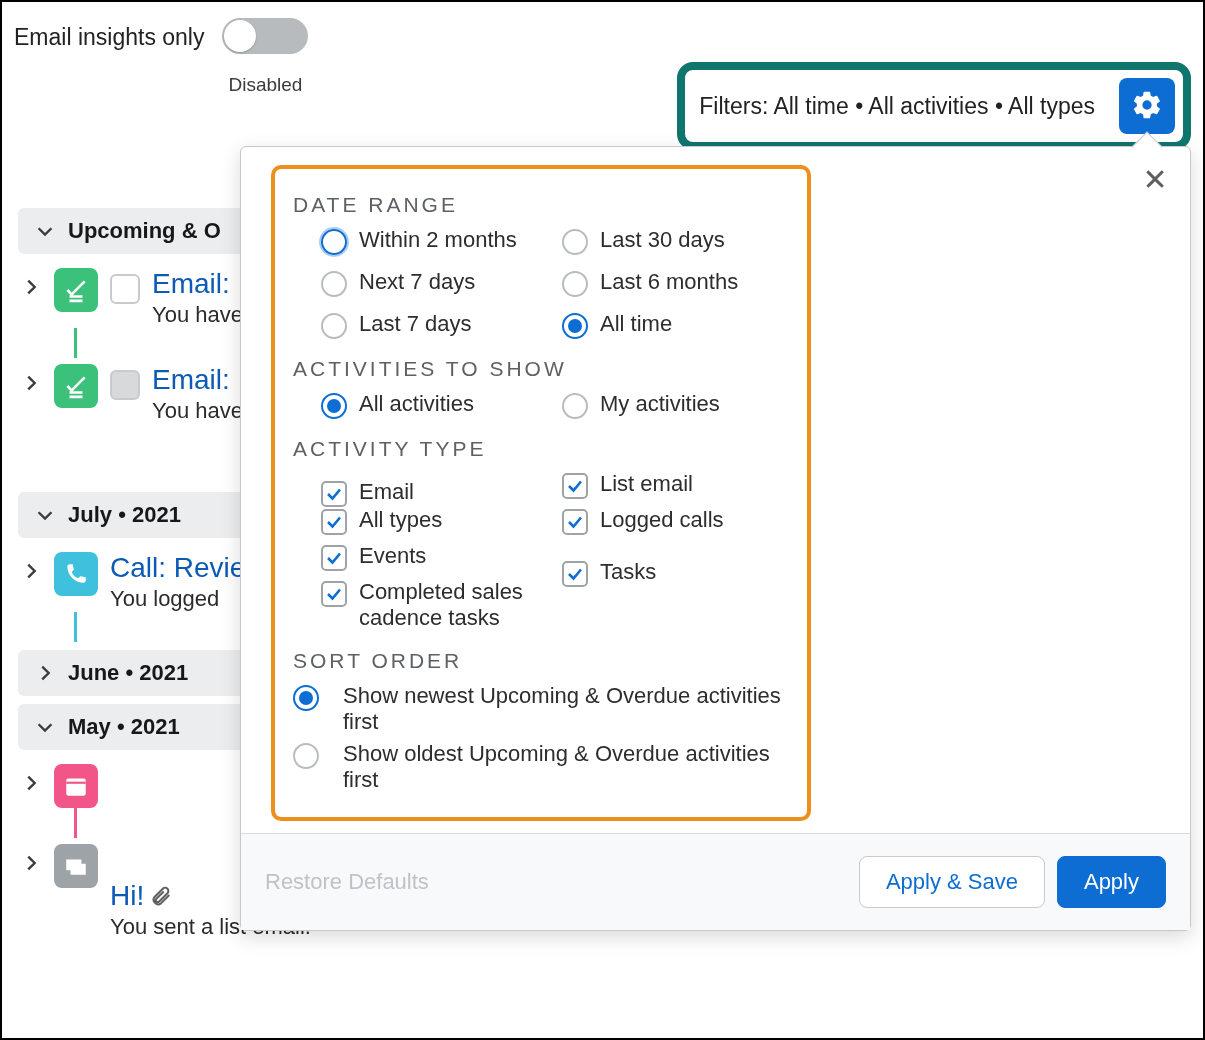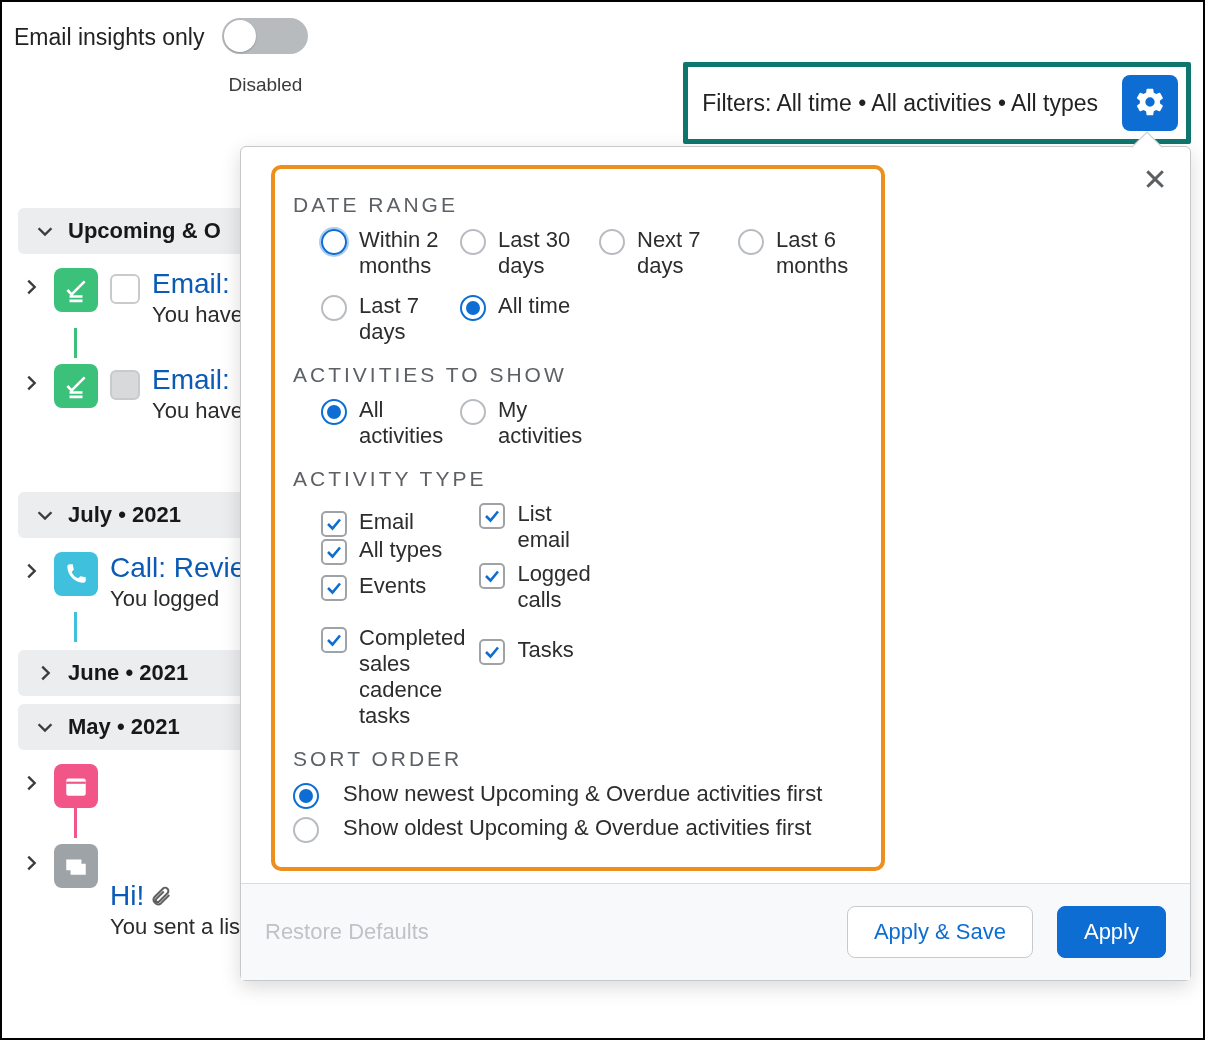--- a/index.html
+++ b/index.html
@@ -32,22 +32,22 @@
     width: 32px; height: 32px; background: #fff; border-radius: 50%;
     position: absolute; top: 2px; left: 2px;
     box-shadow: 0 1px 2px rgba(0,0,0,.2);
   }
   .toggle-state { font-size: 19px; color: #3b3b3b; margin-top: 20px; }
 
   
   .filter-bar {
     position: absolute;
     top: 60px; right: 12px;
-    border: 5px solid #0f766e;
-    border-radius: 2px;
+    border: 8px solid #0f766e;
+    border-radius: 16px;
     display: flex; align-items: center;
     padding: 8px 8px 8px 14px;
     gap: 24px;
     background: #fff;
   }
   .filter-text { font-size: 23px; color: #222; }
   .gear-btn {
     width: 56px; height: 56px;
     background: #0d6dd3; border: none; border-radius: 8px;
     display: flex; align-items: center; justify-content: center;
@@ -116,28 +116,28 @@
   .close-x {
     position: absolute; top: 16px; right: 18px;
     width: 34px; height: 34px; border: none; background: transparent;
     cursor: pointer; font-size: 30px; color: #5c5f62; line-height: 1;
   }
   .popup-body {
     margin: 18px 12px 12px 30px;
     border: 4px solid #ec8f1c;
     border-radius: 10px;
     padding: 6px 18px 18px 18px;
-    width: 614px;
+    width: 540px;
   }
   .grp-title {
     color: #5d6166; font-size: 21px; letter-spacing: 3px;
     text-transform: uppercase; margin: 18px 0 10px 0;
   }
   .opt-grid {
-    display: grid; grid-template-columns: 1fr 1fr 1fr 1fr;
+    display: grid; grid-template-columns: 1fr 1fr;
     column-gap: 8px; row-gap: 8px; gap: 14px;
   }
   .opt {
     display: flex; align-items: flex-start; gap: 12px;
     font-size: 22px; color: #2d2d2d; cursor: pointer;
   }
   .radio {
     width: 26px; height: 26px; border: 2px solid #b8bcc0; border-radius: 50%;
     flex-shrink: 0; position: relative; margin-top: 2px;
   }
@@ -158,21 +158,21 @@
 
   
   .popup-footer {
     border-top: 1px solid #d9dbdd;
     background:#f8f9fa;
     display:flex; align-items:center; justify-content:space-between;
     padding: 22px 24px;
     margin-top: 12px;
   }
   .restore { color:#bfc3c7; font-size:22px; background:none; border:none; }
-  .footer-actions { display:flex; gap:24px; }
+  .footer-actions { display:flex; gap:12px; }
   .btn {
     font-size:22px; padding: 12px 26px; border-radius:8px; cursor:pointer;
     border:1px solid #c8cacc; background:#fff;
   }
   .btn-secondary { color:#0d6dd3; }
   .btn-primary { background:#0d6dd3; color:#fff; border-color:#0d6dd3; }
 </style>
 </head>
 <body>
 
@@ -377,21 +377,21 @@
             <span>All types</span>
           </label>
         <label class="opt" style="margin-top:8px">
             <span class="cbox checked">
               <svg viewBox="0 0 24 24">
                 <polyline points="4 12 10 18 20 6"></polyline>
               </svg>
             </span>
             <span>Events</span>
           </label>
-        <label class="opt" style="margin-top:24px">
+        <label class="opt" style="margin-top:8px">
             <span class="cbox checked">
               <svg viewBox="0 0 24 24">
                 <polyline points="4 12 10 18 20 6"></polyline>
               </svg>
             </span>
             <span>Completed sales cadence tasks</span>
           </label>
       </div>
       <div>
         <label class="opt">

